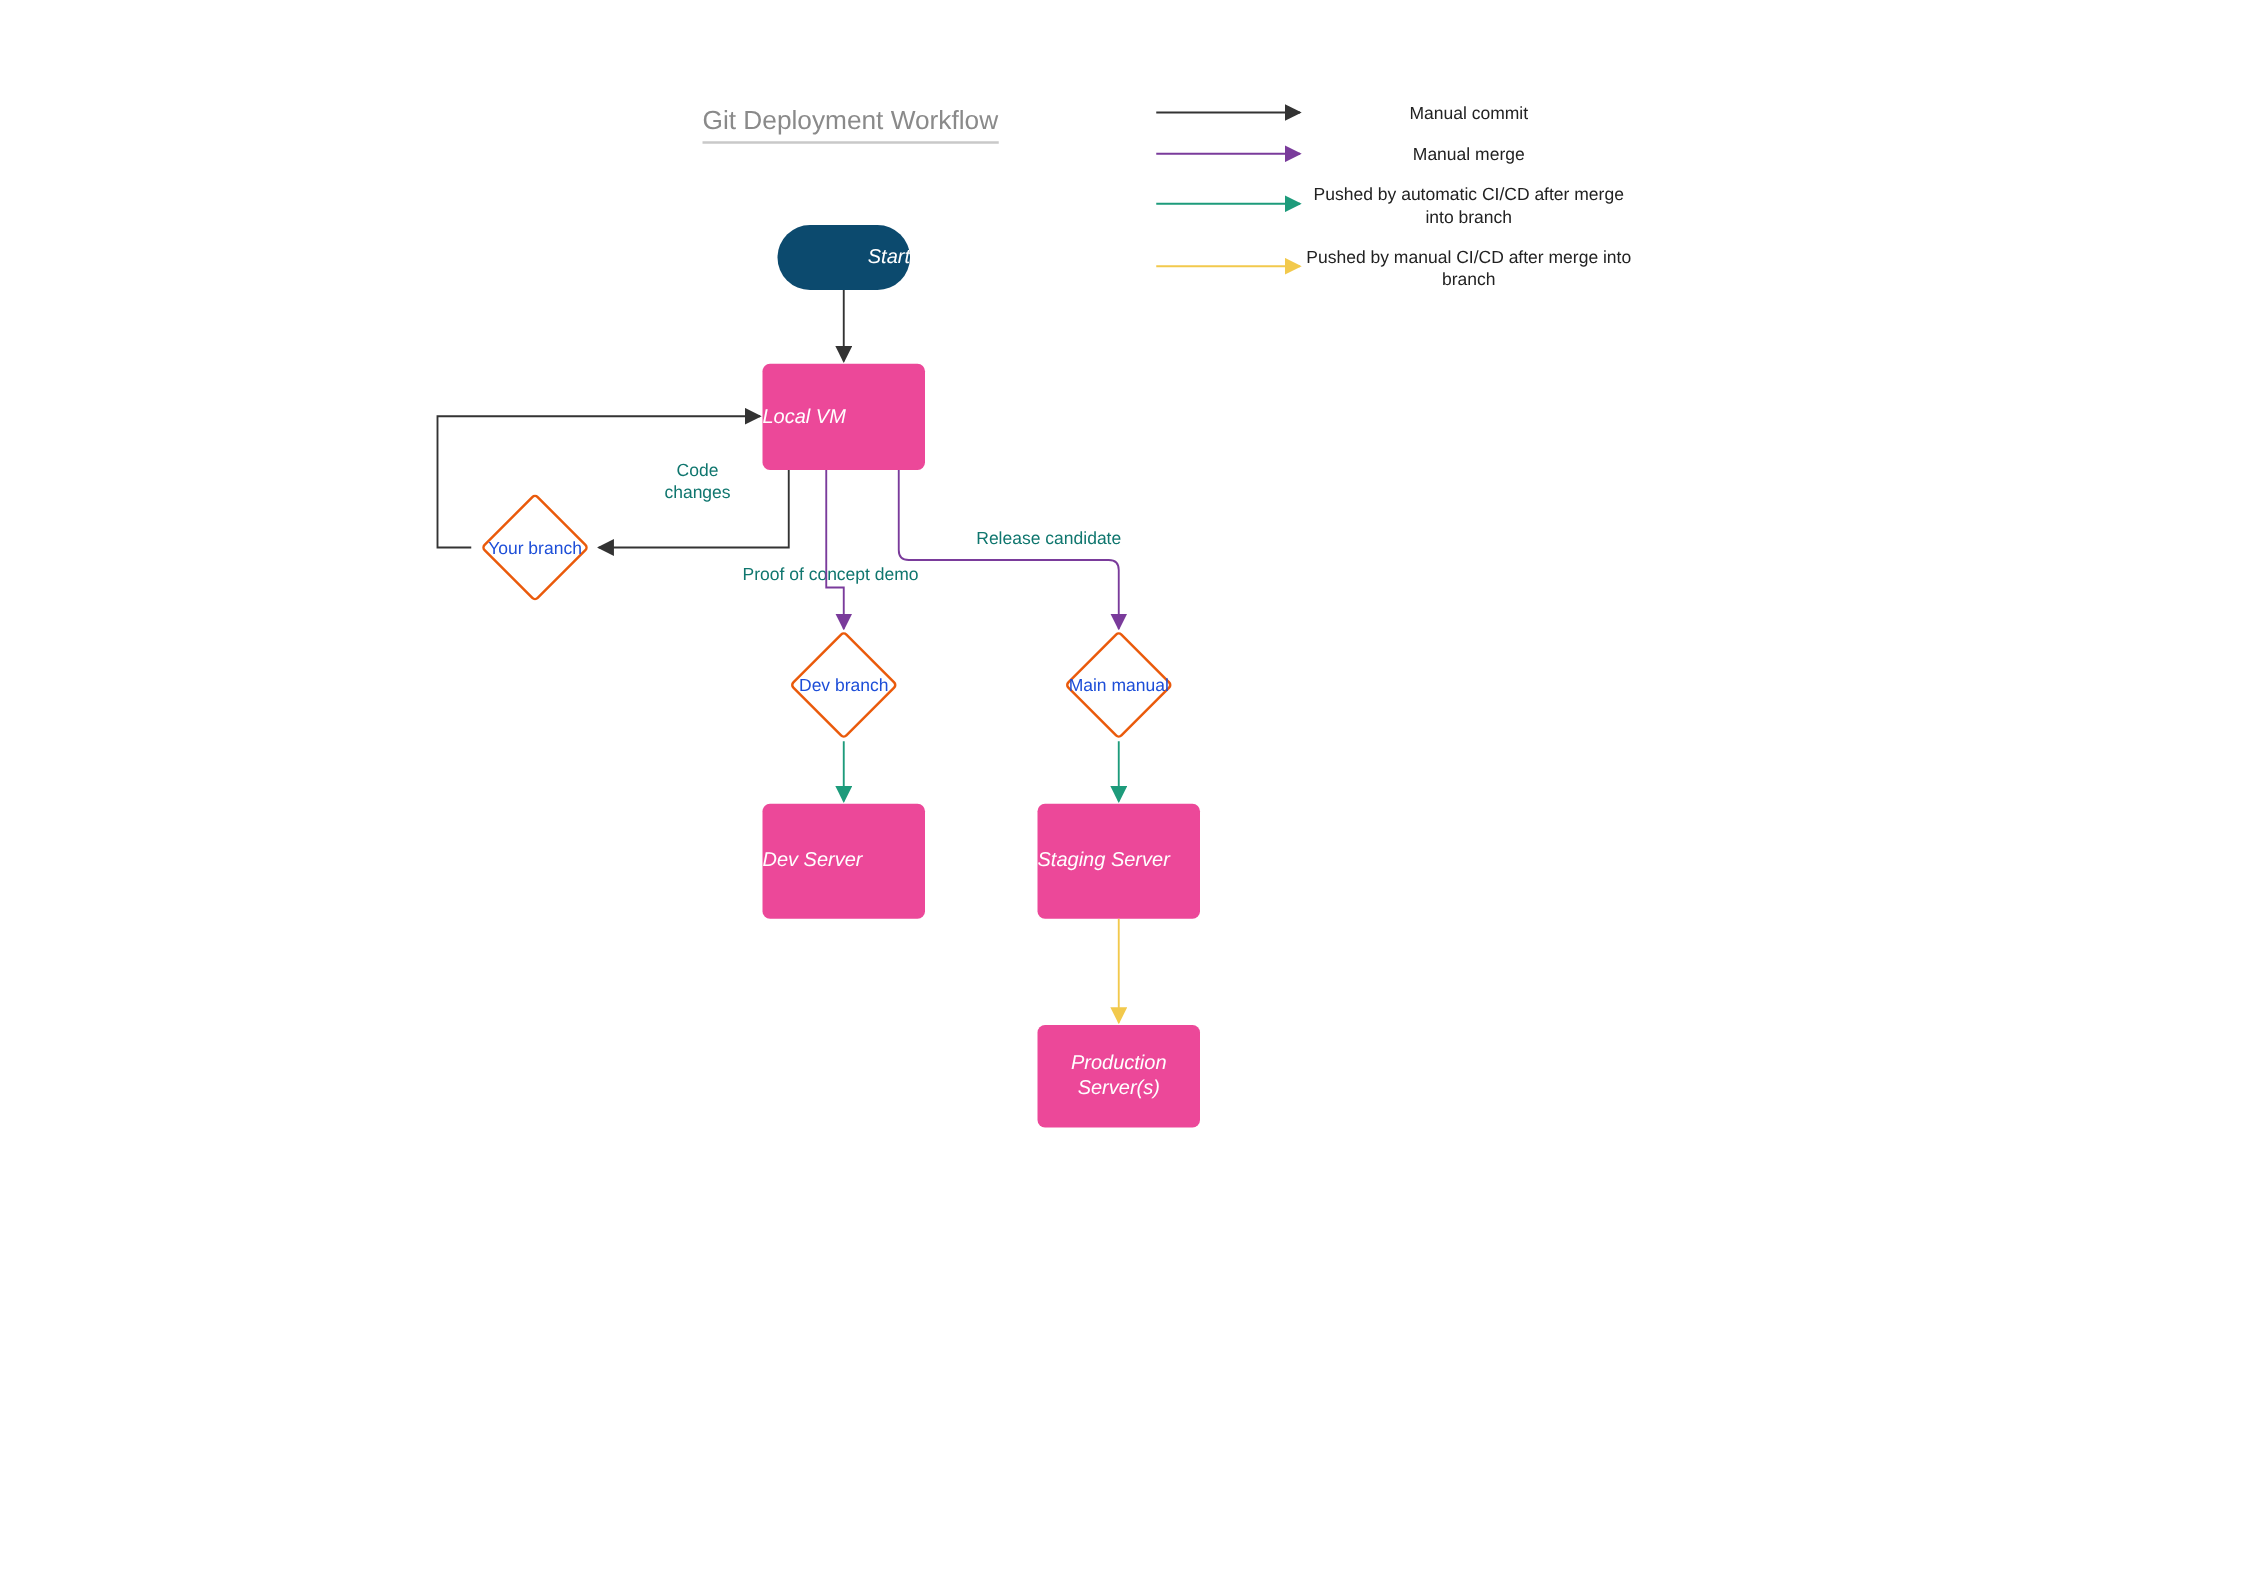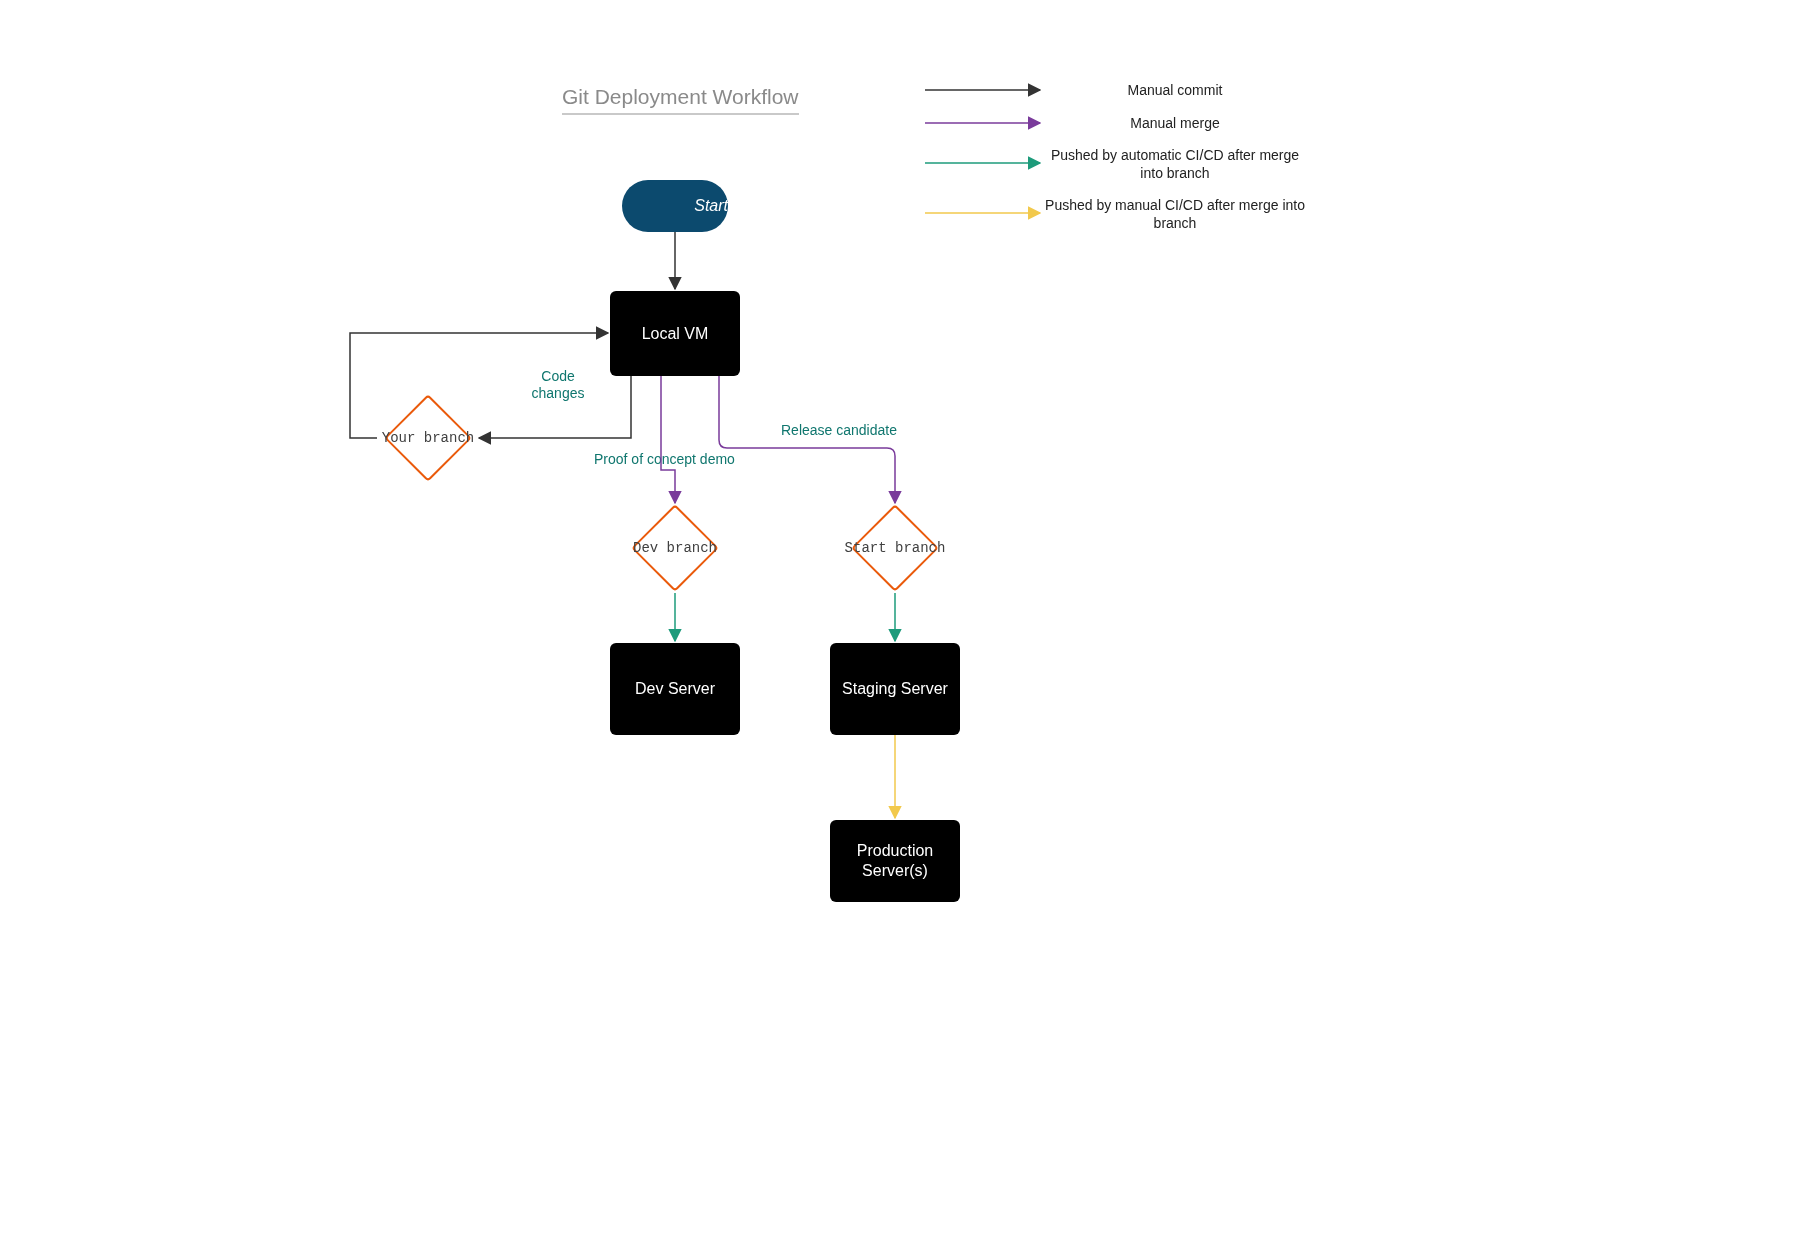--- a/index.html
+++ b/index.html
@@ -26,25 +26,25 @@
     color: #ffffff;
     font-style: italic;
     display: flex;
     align-items: center;
     justify-content: flex-end;
     border-radius: 26px;
     font-size: 16px;
   }
   .node-rect {
     position: absolute;
-    background: #000000;
+    background: #ec4899;
     color: #ffffff;
+    font-style: italic;
     display: flex;
     align-items: center;
-    justify-content: center;
     text-align: center;
     border-radius: 6px;
     font-size: 16px;
     line-height: 1.25;
   }
   .node-diamond {
     position: absolute;
   }
   .node-diamond .shape {
     width: 100%;
@@ -53,24 +53,23 @@
     border: 2.5px solid #ea5a0b;
     background: #ffffff;
     border-radius: 4px;
     box-sizing: border-box;
   }
   .node-diamond .dlabel {
     position: absolute;
     left: 50%;
     top: 50%;
     transform: translate(-50%, -50%);
-    color: #404040;
+    color: #1d4ed8;
     font-size: 14px;
     white-space: nowrap;
-    font-family: Liberation Mono, monospace;
   }
   .edge-label {
     position: absolute;
     color: #0f766e;
     font-size: 14px;
     text-align: center;
     line-height: 1.2;
   }
   .legend-text {
     position: absolute;
@@ -132,21 +131,21 @@
   <div class="dlabel">Your branch</div>
 </div>
 
 <div class="node-diamond" style="left:644px; top:517px; width:62px; height:62px;">
   <div class="shape"></div>
   <div class="dlabel">Dev branch</div>
 </div>
 
 <div class="node-diamond" style="left:864px; top:517px; width:62px; height:62px;">
   <div class="shape"></div>
-  <div class="dlabel">Start branch</div>
+  <div class="dlabel">Main manual</div>
 </div>
 
 <div class="node-rect" style="left:610px; top:643px; width:130px; height:92px;">
   <span>Dev Server</span>
 </div>
 
 <div class="node-rect" style="left:830px; top:643px; width:130px; height:92px;">
   <span>Staging Server</span>
 </div>
 

